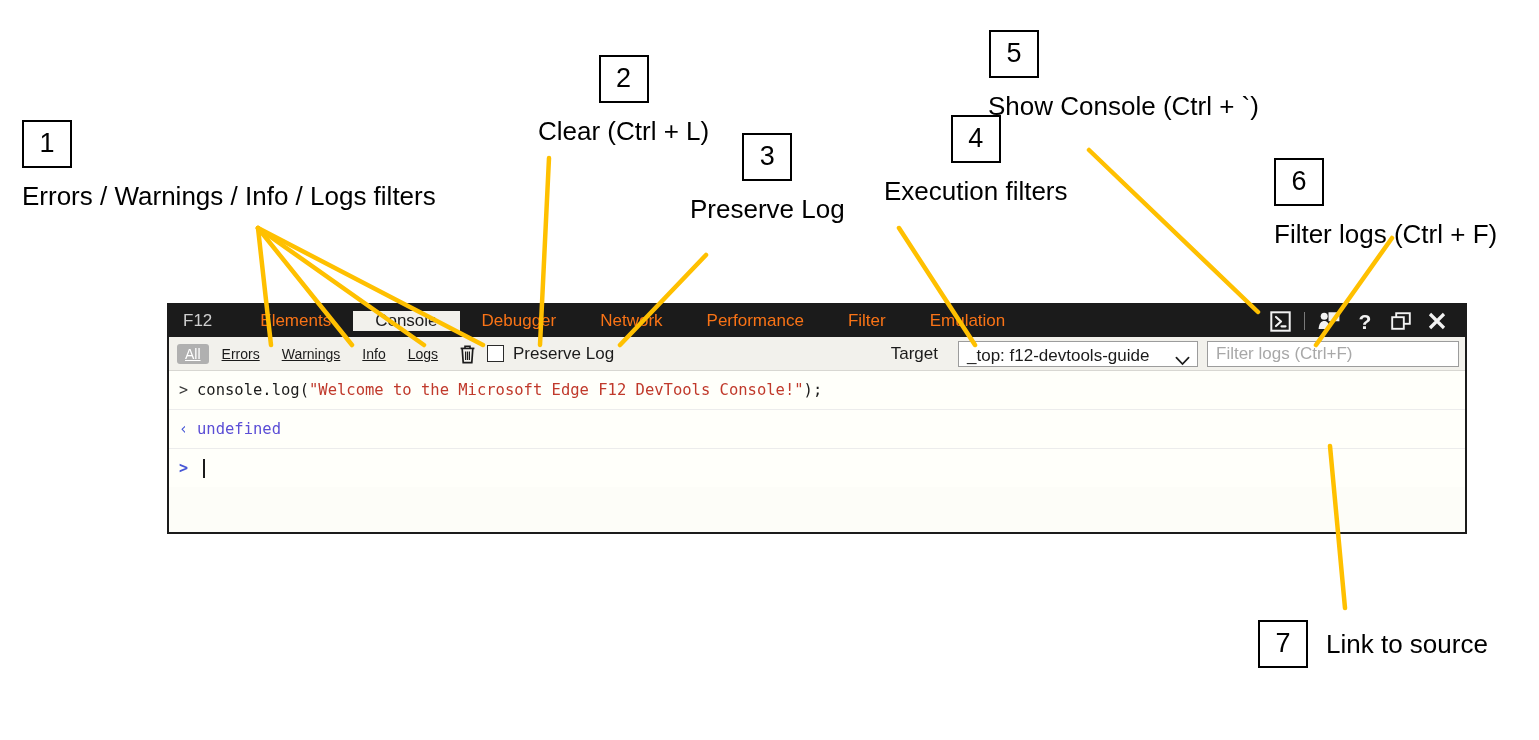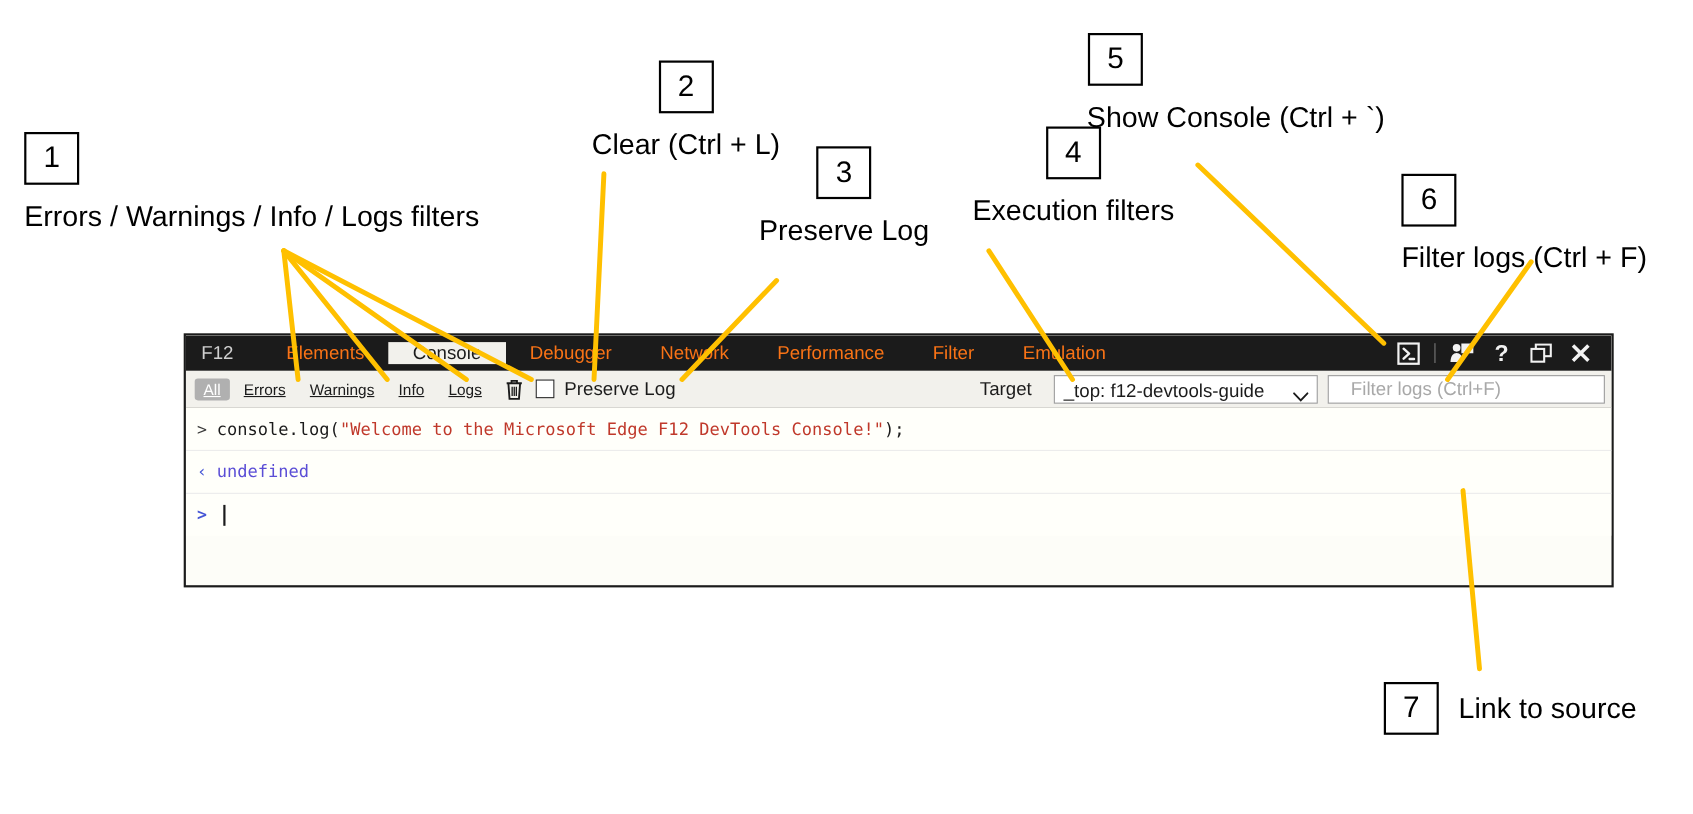--- a/index.html
+++ b/index.html
@@ -184,21 +184,21 @@
   .target-select .caret { margin-left: auto; display:flex; align-items:center; }
   .filter-input {
     box-sizing: border-box;
     height: 26px;
     width: 252px;
     margin-left: 9px;
     border: 1.5px solid #9c9c9c;
     background: #ffffff;
     display: flex;
     align-items: center;
-    padding: 0 20px;
+    padding: 0 8px;
     font-size: 17px;
     color: #a8a8a8;
     white-space: nowrap;
     cursor: text;
   }
 
   
   .console-body {
     background: #fffffa;
     font-family: "DejaVu Sans Mono", monospace;

